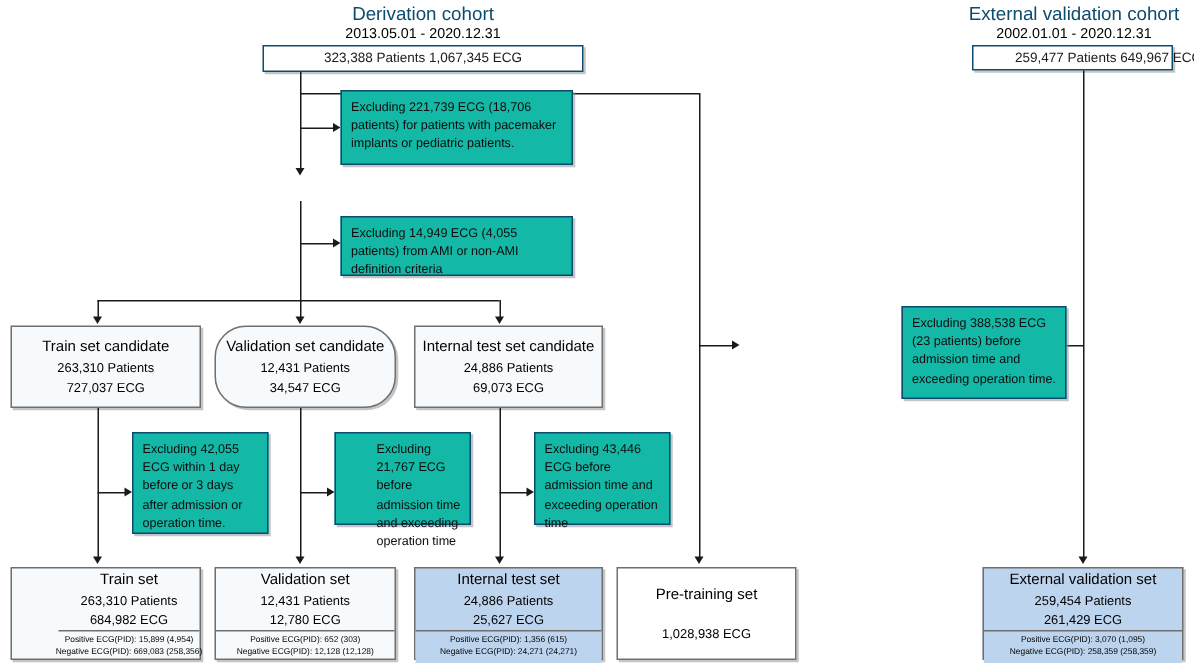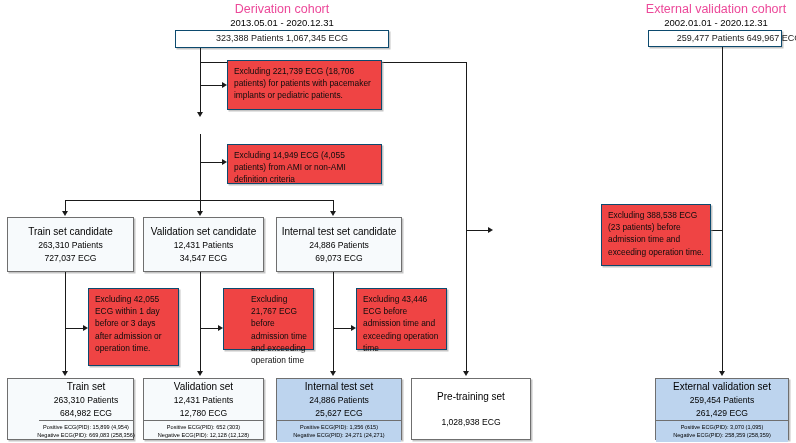--- a/index.html
+++ b/index.html
@@ -19,21 +19,21 @@
     overflow: hidden;
   }
 
   
   .abs { position: absolute; box-sizing: border-box; }
 
   .cohort-title {
     font-size: 12.5px;
     text-align: center;
     white-space: nowrap;
-    color: #ec4899;
+    color: #0c4a6e;
   }
   .cohort-dates {
     font-size: 9.5px;
     text-align: center;
     white-space: nowrap;
     color: #000;
   }
 
   
   .box {
@@ -52,21 +52,21 @@
     justify-content: center;
     text-align: center;
     white-space: nowrap;
     font-size: 9px;
     line-height: 1.25;
   }
   .box-note {
     padding: 4px 5px 4px 6px;
     font-size: 8.4px;
     line-height: 1.45;
-    background: #ef4444;
+    background: #14b8a6;
     color: #0d0d0d;
   }
 
   
   .setbox {
     position: absolute;
     box-sizing: border-box;
     border: 1px solid #6f6f6f;
     background: #f7fafc;
     box-shadow: 1.5px 1.5px 0 rgba(150,150,150,0.55);
@@ -197,21 +197,21 @@
   <div class="arrow-down" style="left:329.8px; top:211px;"></div>
 
   <div class="setbox" style="left:7px; top:217px; width:127px; height:55px;">
     <div class="body">
       <div class="title">Train set candidate</div>
       <div class="stat">263,310 Patients</div>
       <div class="stat">727,037 ECG</div>
     </div>
   </div>
 
-  <div class="setbox" style="left:143px; top:217px; width:121px; height:55px;">
+  <div class="setbox" style="left:143px; top:217px; width:121px; height:55px;border-radius:21px;">
     <div class="body">
       <div class="title">Validation set candidate</div>
       <div class="stat">12,431 Patients</div>
       <div class="stat">34,547 ECG</div>
     </div>
   </div>
 
   <div class="setbox" style="left:276px; top:217px; width:126px; height:55px;">
     <div class="body">
       <div class="title">Internal test set candidate</div>
@@ -222,21 +222,21 @@
 
   <div class="line-h" style="left:466px; top:230px; width:24px;"></div>
   <div class="arrow-right" style="left:488px; top:226.8px;"></div>
 
   <div class="line-v" style="left:466px; top:230px; height:144px;"></div>
   <div class="arrow-down" style="left:462.8px; top:371px;"></div>
 
   <div class="line-v" style="left:65px; top:272px; height:102px;"></div>
   <div class="line-h" style="left:65px; top:328px; width:20px;"></div>
   <div class="arrow-right" style="left:83px; top:324.8px;"></div>
-  <div class="box box-note" style="left:88px; top:288px; width:91px; height:78px;">
+  <div class="box box-note" style="left:88px; top:288px; width:91px; height:68px;">
     <span>Excluding 42,055 ECG within 1 day before or 3 days after admission or operation time.</span>
   </div>
   <div class="arrow-down" style="left:61.8px; top:371px;"></div>
 
   <div class="line-v" style="left:200px; top:272px; height:102px;"></div>
   <div class="line-h" style="left:200px; top:328px; width:20px;"></div>
   <div class="arrow-right" style="left:218px; top:324.8px;"></div>
   <div class="box box-note" style="left:223px; top:288px; width:91px; height:62px;padding-left:27px;">
     <span>Excluding 21,767 ECG before admission time and exceeding operation time</span>
   </div>

